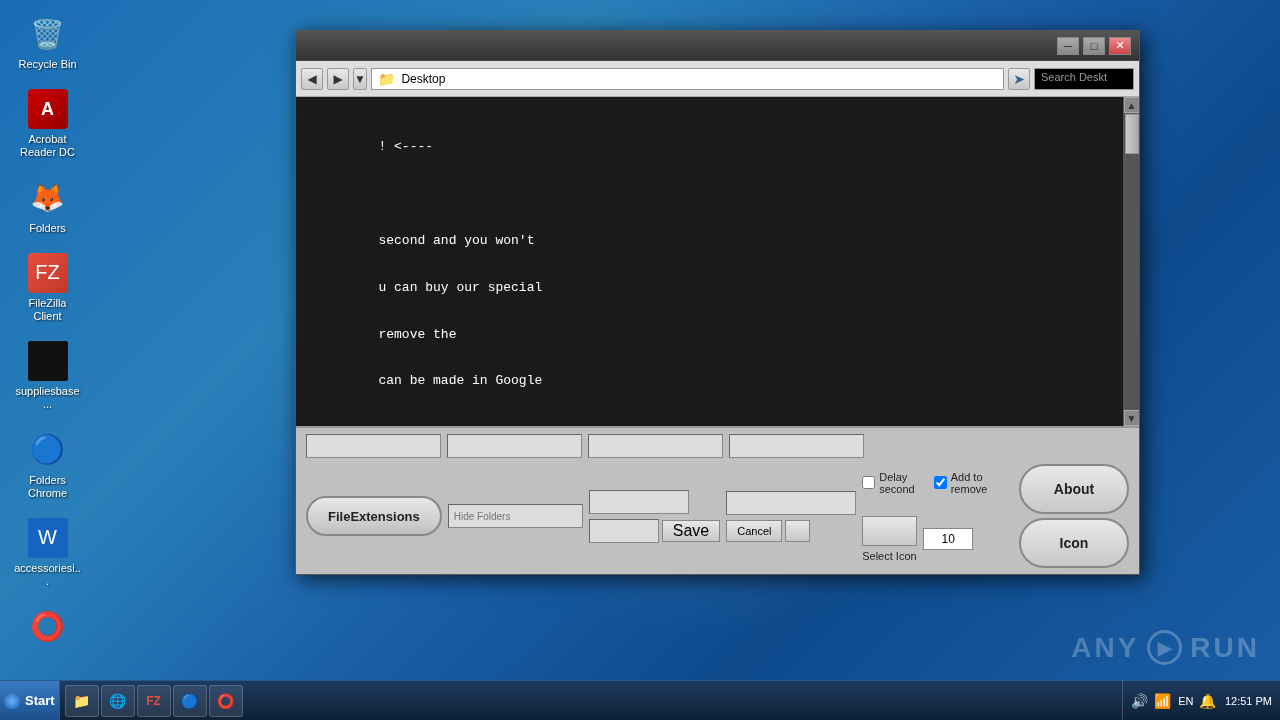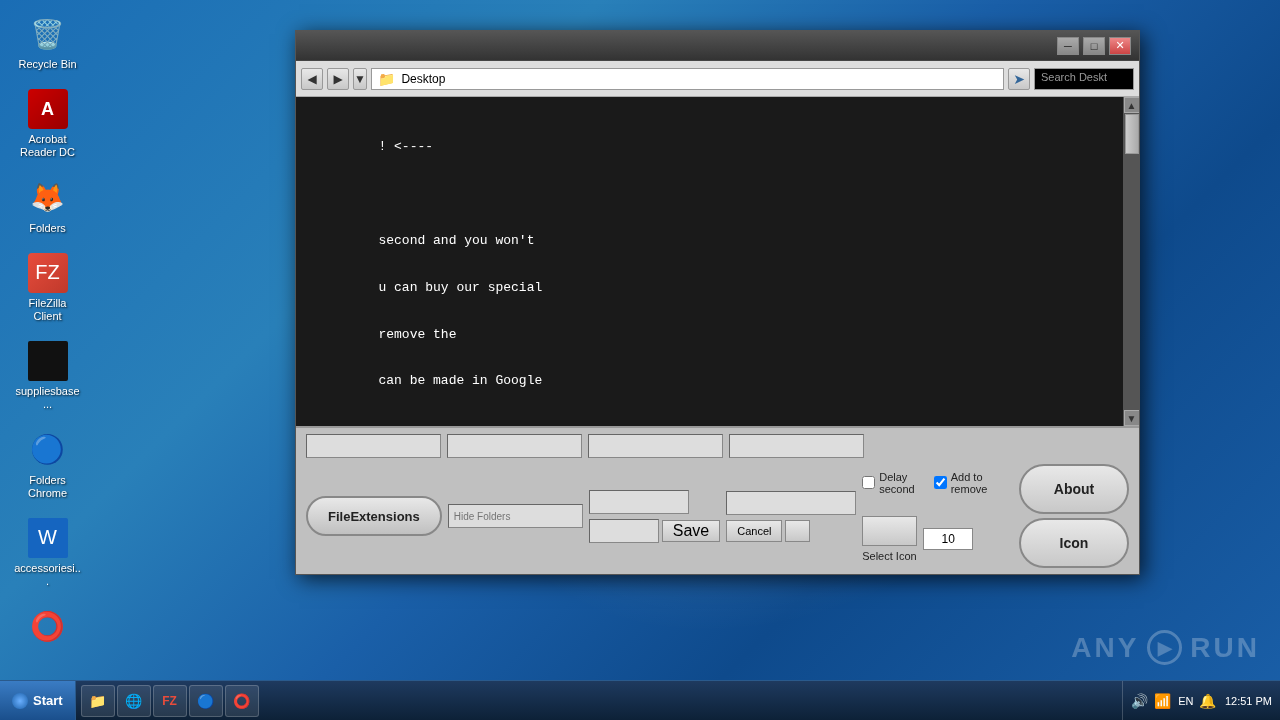--- a/index.html
+++ b/index.html
@@ -43,21 +43,21 @@
       height: 40px;
       background: linear-gradient(to bottom, #1e3a5f, #0d2137);
       display: flex;
       align-items: center;
       z-index: 100;
       border-top: 1px solid #2a5a8c;
     }
 
     .start-button {
       height: 100%;
-      padding: 0 12px;
+      padding: 0 4px;
       background: linear-gradient(to bottom, #3a7cc4, #1a4f8c);
       border: none;
       color: white;
       font-weight: bold;
       font-size: 13px;
       cursor: pointer;
       display: flex;
       align-items: center;
       gap: 5px;
       border-right: 1px solid #2a5a8c;

